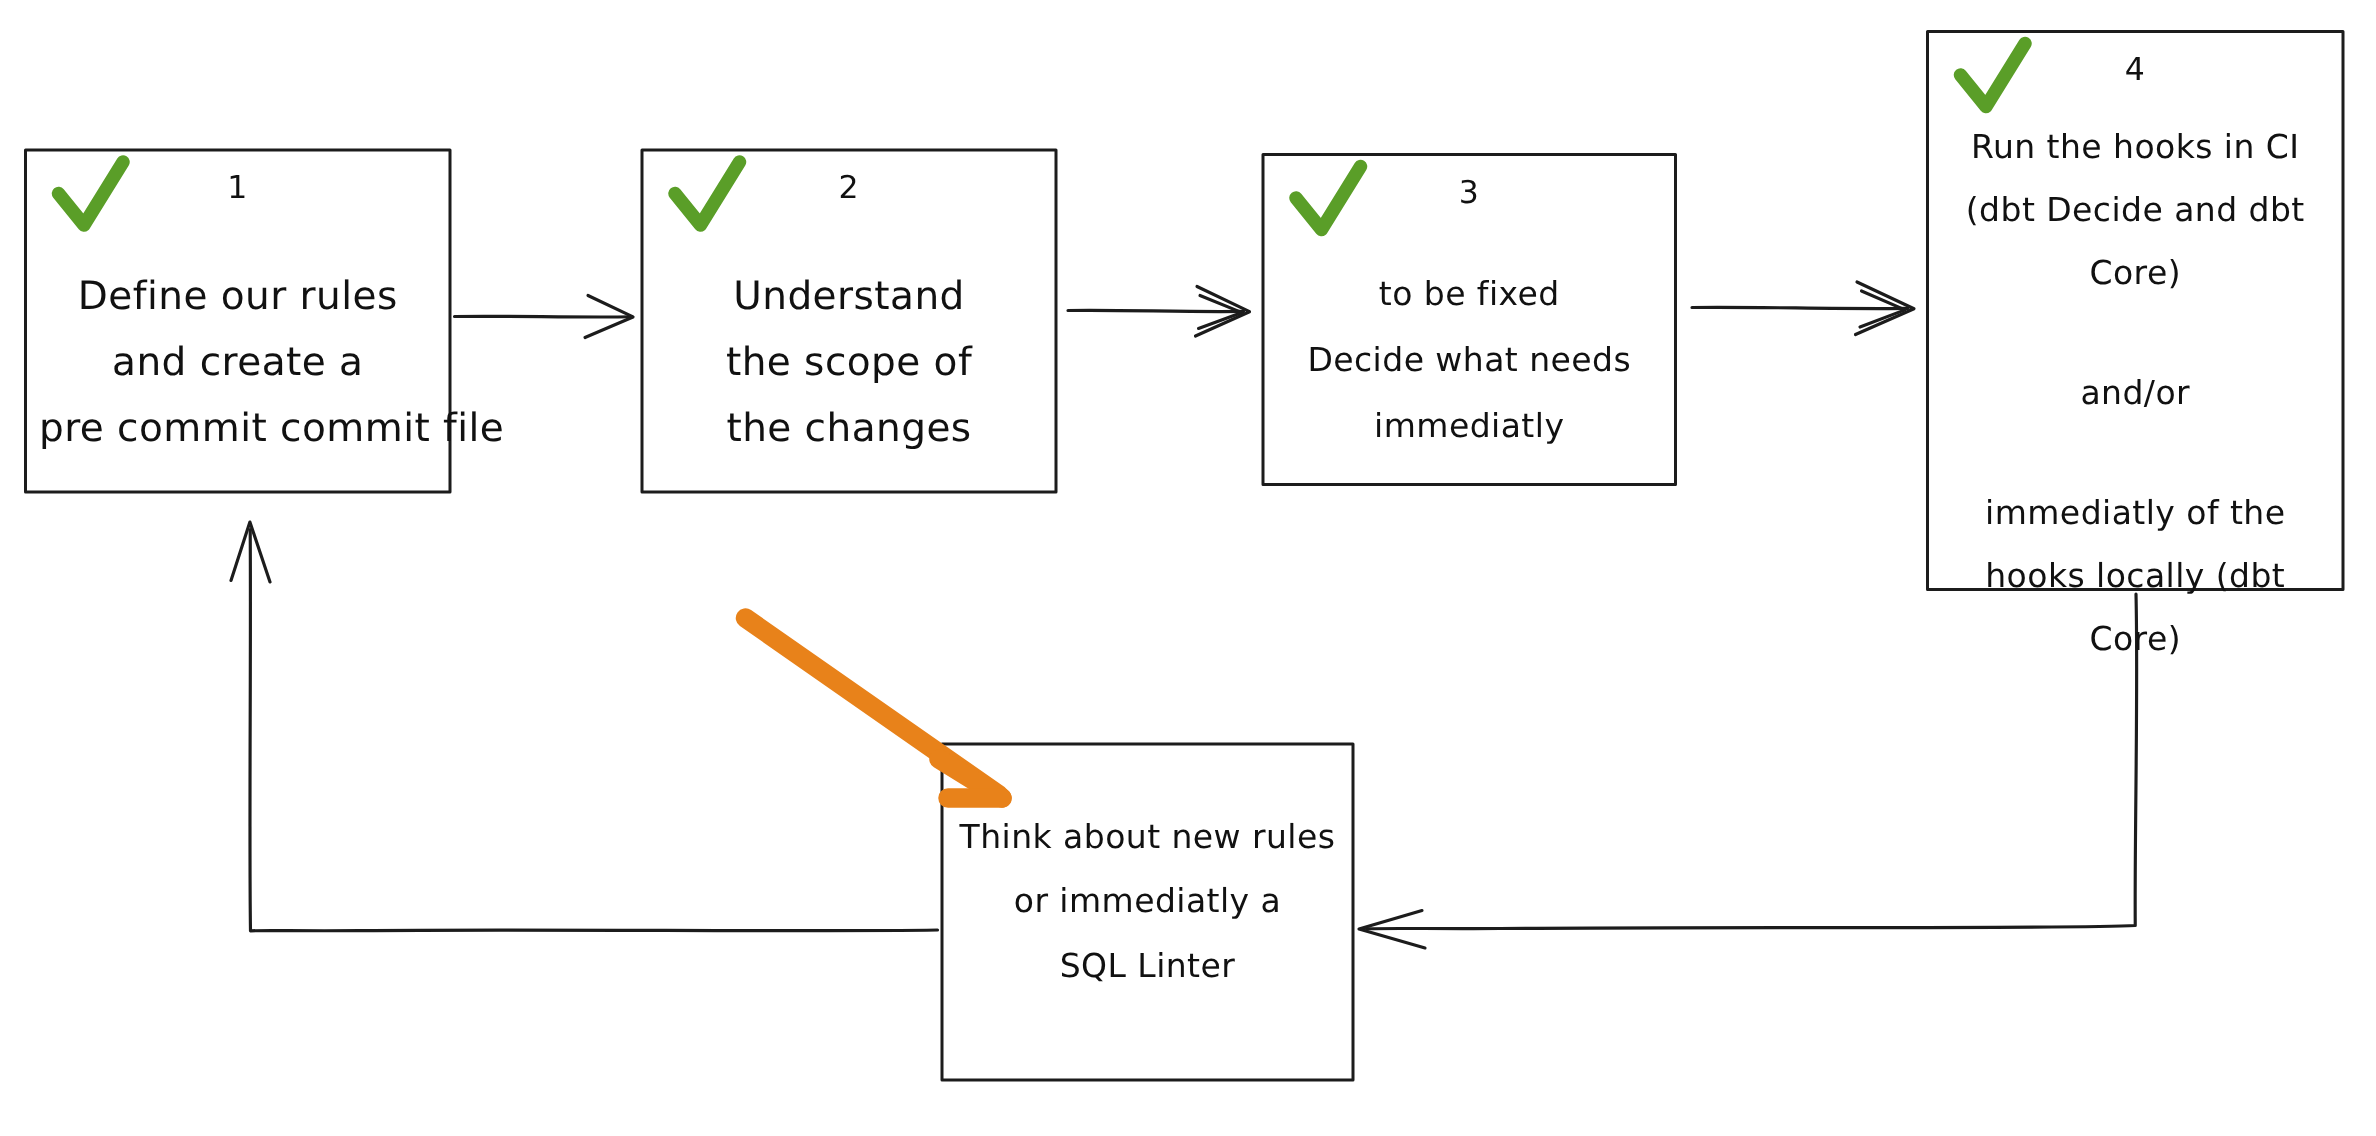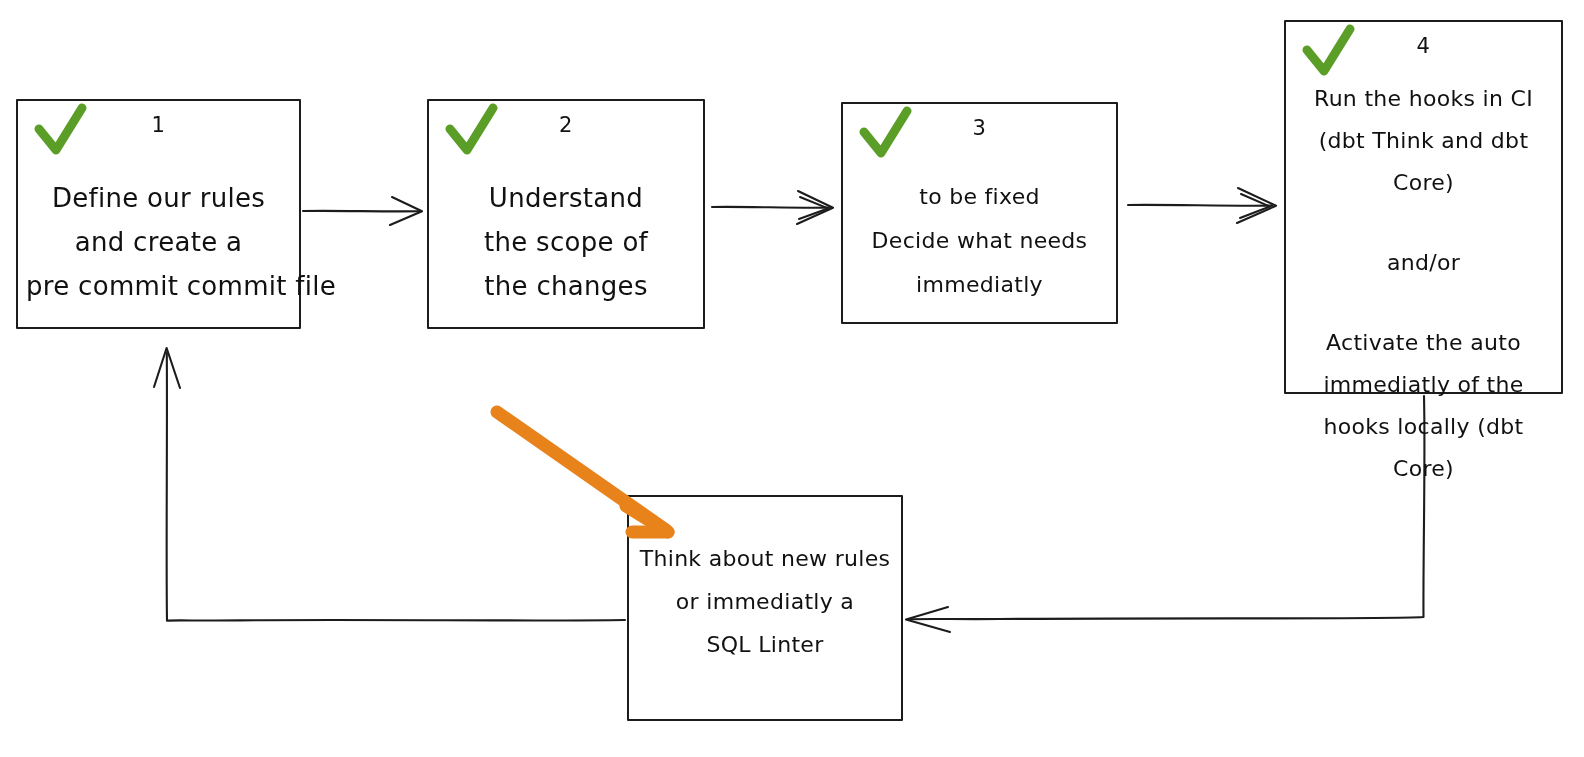--- a/index.html
+++ b/index.html
@@ -203,26 +203,25 @@
 
   <div class="node" id="node-4">
     <div class="node-head">
       <svg class="check" viewBox="0 0 54 56" xmlns="http://www.w3.org/2000/svg">
         <path d="M5 26 L 22 47 L 48 5" fill="none" stroke="#5a9e28" stroke-width="9" stroke-linecap="round" stroke-linejoin="round"></path>
       </svg>
       <span class="step-num">4</span>
     </div>
     <div class="node-body">
       <span class="line">Run the hooks in CI</span>
-      <span class="line">(dbt Think and dbt</span>
+      <span class="line">(dbt Decide and dbt</span>
       <span class="line">Core)</span>
       <span class="gap"></span>
       <span class="line">and/or</span>
       <span class="gap"></span>
-      <span class="line">Activate the auto</span>
       <span class="line">immediatly of the</span>
       <span class="line">hooks locally (dbt</span>
       <span class="line">Core)</span>
     </div>
   </div>
 
   <div class="node" id="node-5">
     <div class="node-body">
       <span class="line">Think about new rules</span>
       <span class="line">or immediatly a</span>

